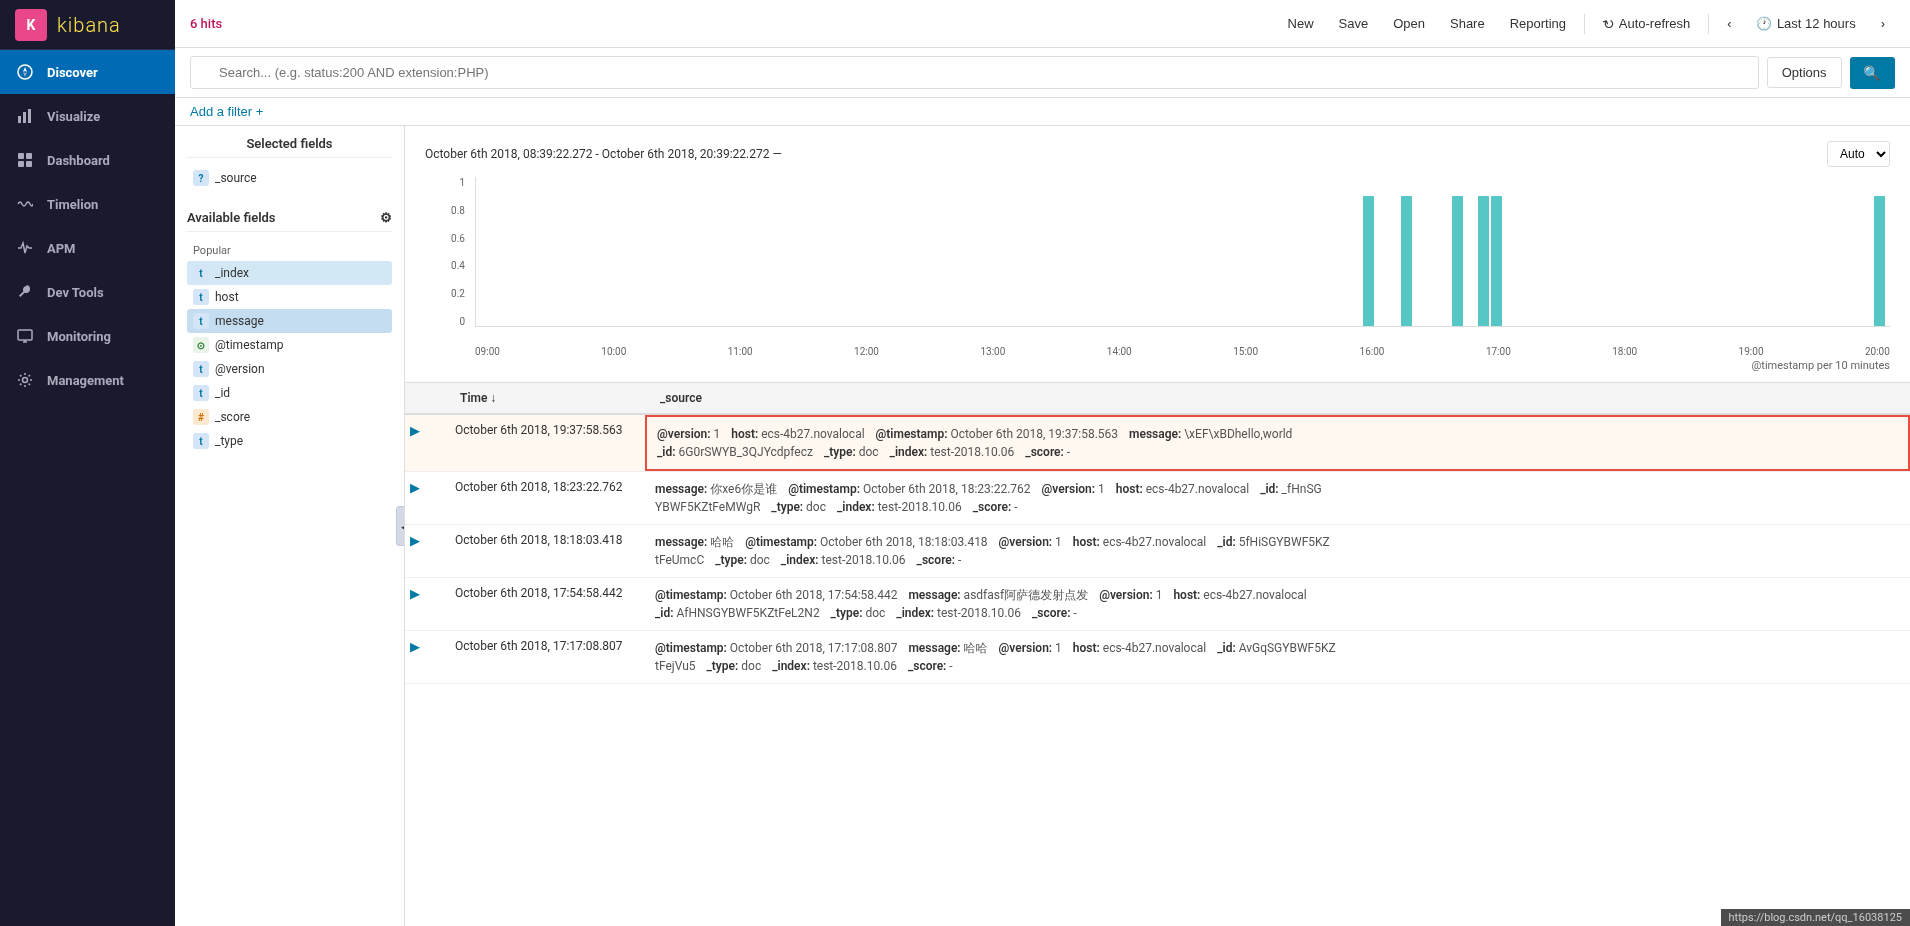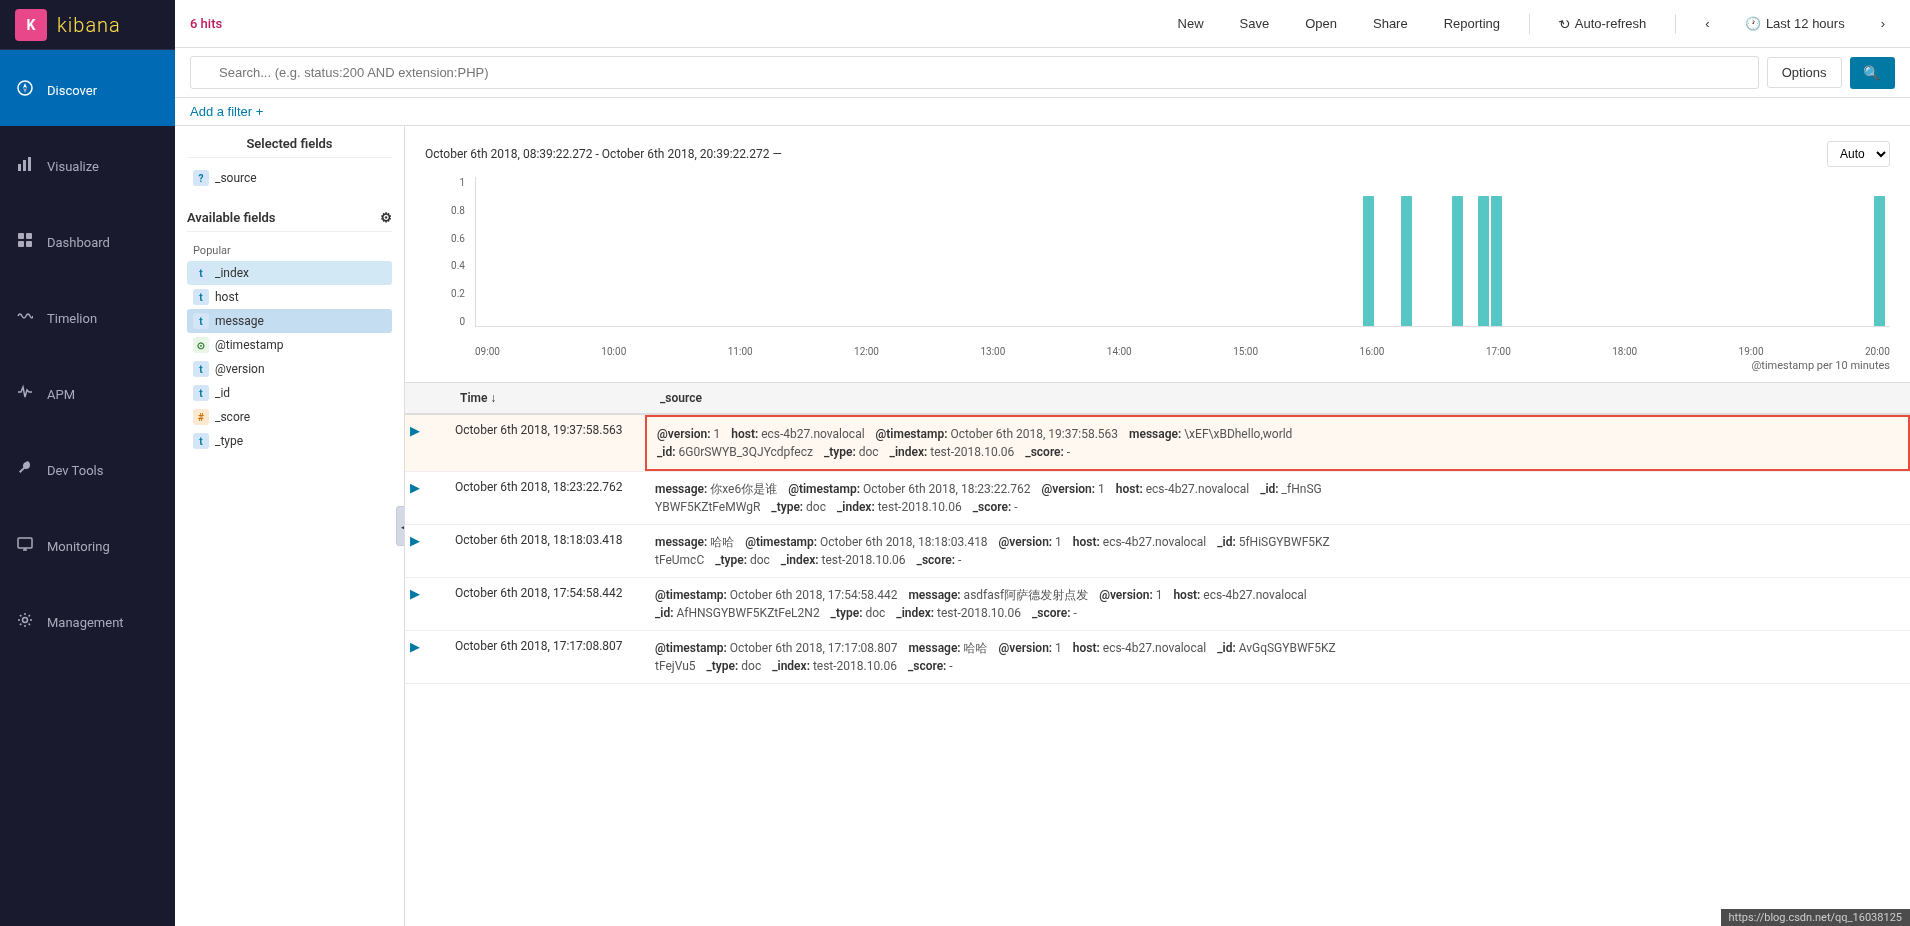--- a/index.html
+++ b/index.html
@@ -5,32 +5,32 @@
     * { box-sizing: border-box; margin: 0; padding: 0; }
     body { font-family: -apple-system, BlinkMacSystemFont, 'Segoe UI', Roboto, sans-serif; font-size: 13px; background: #f5f5f5; color: #333; display: flex; height: 926px; overflow: hidden; }
 
     
     .sidebar { width: 175px; background: #1a1a2e; display: flex; flex-direction: column; flex-shrink: 0; }
     .sidebar-logo { display: flex; align-items: center; padding: 10px 15px; background: #1a1a2e; border-bottom: 1px solid #2d2d4e; height: 50px; }
     .logo-icon { width: 32px; height: 32px; background: #e8488a; border-radius: 4px; display: flex; align-items: center; justify-content: center; margin-right: 10px; flex-shrink: 0; }
     .logo-icon span { color: white; font-weight: bold; font-size: 14px; }
     .logo-text { color: #fde047; font-size: 20px; font-weight: 300; letter-spacing: 1px; }
     .sidebar-nav { flex: 1; }
-    .nav-item { display: flex; align-items: flex-end; padding: 28px 15px; color: #aab; cursor: pointer; transition: background 0.2s; }
+    .nav-item { display: flex; align-items: center; padding: 12px 15px; color: #aab; cursor: pointer; transition: background 0.2s; font-weight: bold; }
     .nav-item.active { background: #006bb4; color: white; }
     .nav-icon { width: 20px; height: 20px; margin-right: 12px; display: flex; align-items: center; justify-content: center; flex-shrink: 0; }
     .nav-label { font-size: 13px; }
 
     
     .main { flex: 1; display: flex; flex-direction: column; overflow: hidden; }
 
     
     .topbar { background: #fff; border-bottom: 1px solid #ddd; padding: 0 15px; display: flex; align-items: center; height: 48px; flex-shrink: 0; }
     .hits-count { font-size: 13px; color: #be185d; margin-right: auto; font-weight: 500; }
-    .topbar-actions { display: flex; align-items: center; gap: 16px; }
+    .topbar-actions { display: flex; align-items: center; gap: 5px; }
     .topbar-btn { background: none; border: none; padding: 6px 10px; cursor: pointer; font-size: 13px; color: #333; border-radius: 3px; }
     .topbar-divider { width: 1px; height: 20px; background: #ddd; margin: 0 3px; }
     .autorefresh-btn { display: flex; align-items: center; gap: 4px; background: none; border: none; padding: 6px 10px; cursor: pointer; font-size: 13px; color: #333; }
     .time-range { display: flex; align-items: center; gap: 4px; background: none; border: none; padding: 6px 10px; cursor: pointer; font-size: 13px; color: #333; }
 
     
     .searchbar { background: #fff; border-bottom: 1px solid #ddd; padding: 8px 15px; display: flex; align-items: center; gap: 8px; flex-shrink: 0; }
     .search-input-wrap { flex: 1; position: relative; }
     .search-input { width: 100%; padding: 8px 28px; border: 1px solid #ddd; border-radius: 3px; font-size: 13px; outline: none; }
     .options-btn { background: none; border: 1px solid #ddd; padding: 7px 14px; border-radius: 3px; cursor: pointer; font-size: 13px; color: #333; }

